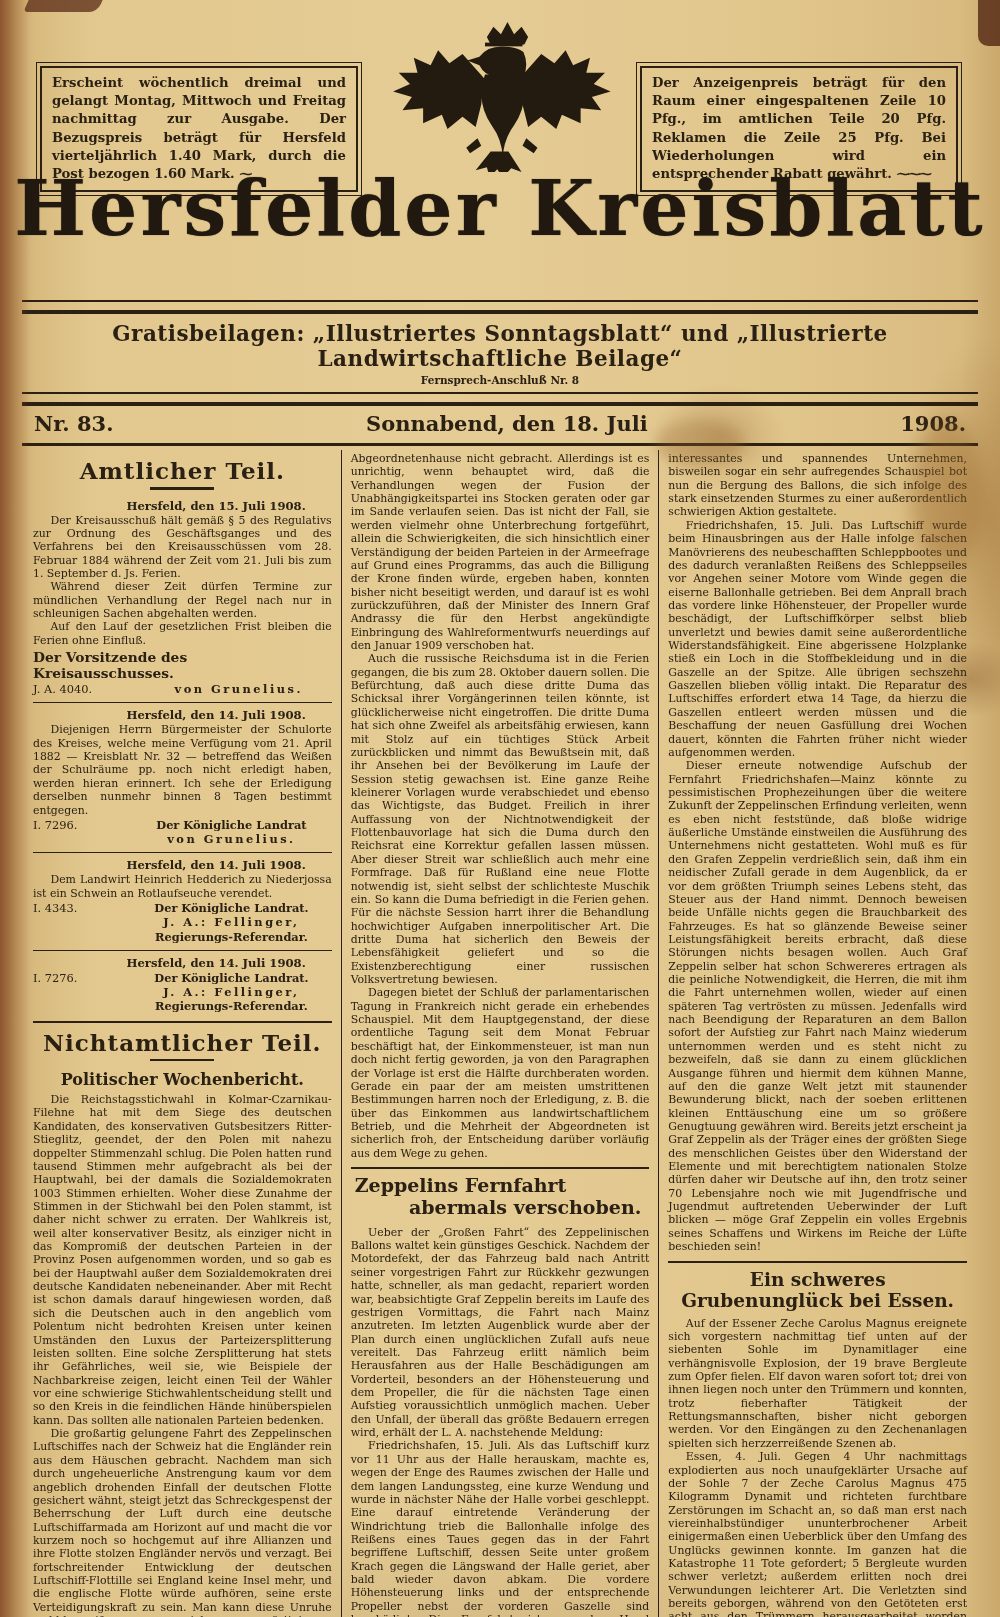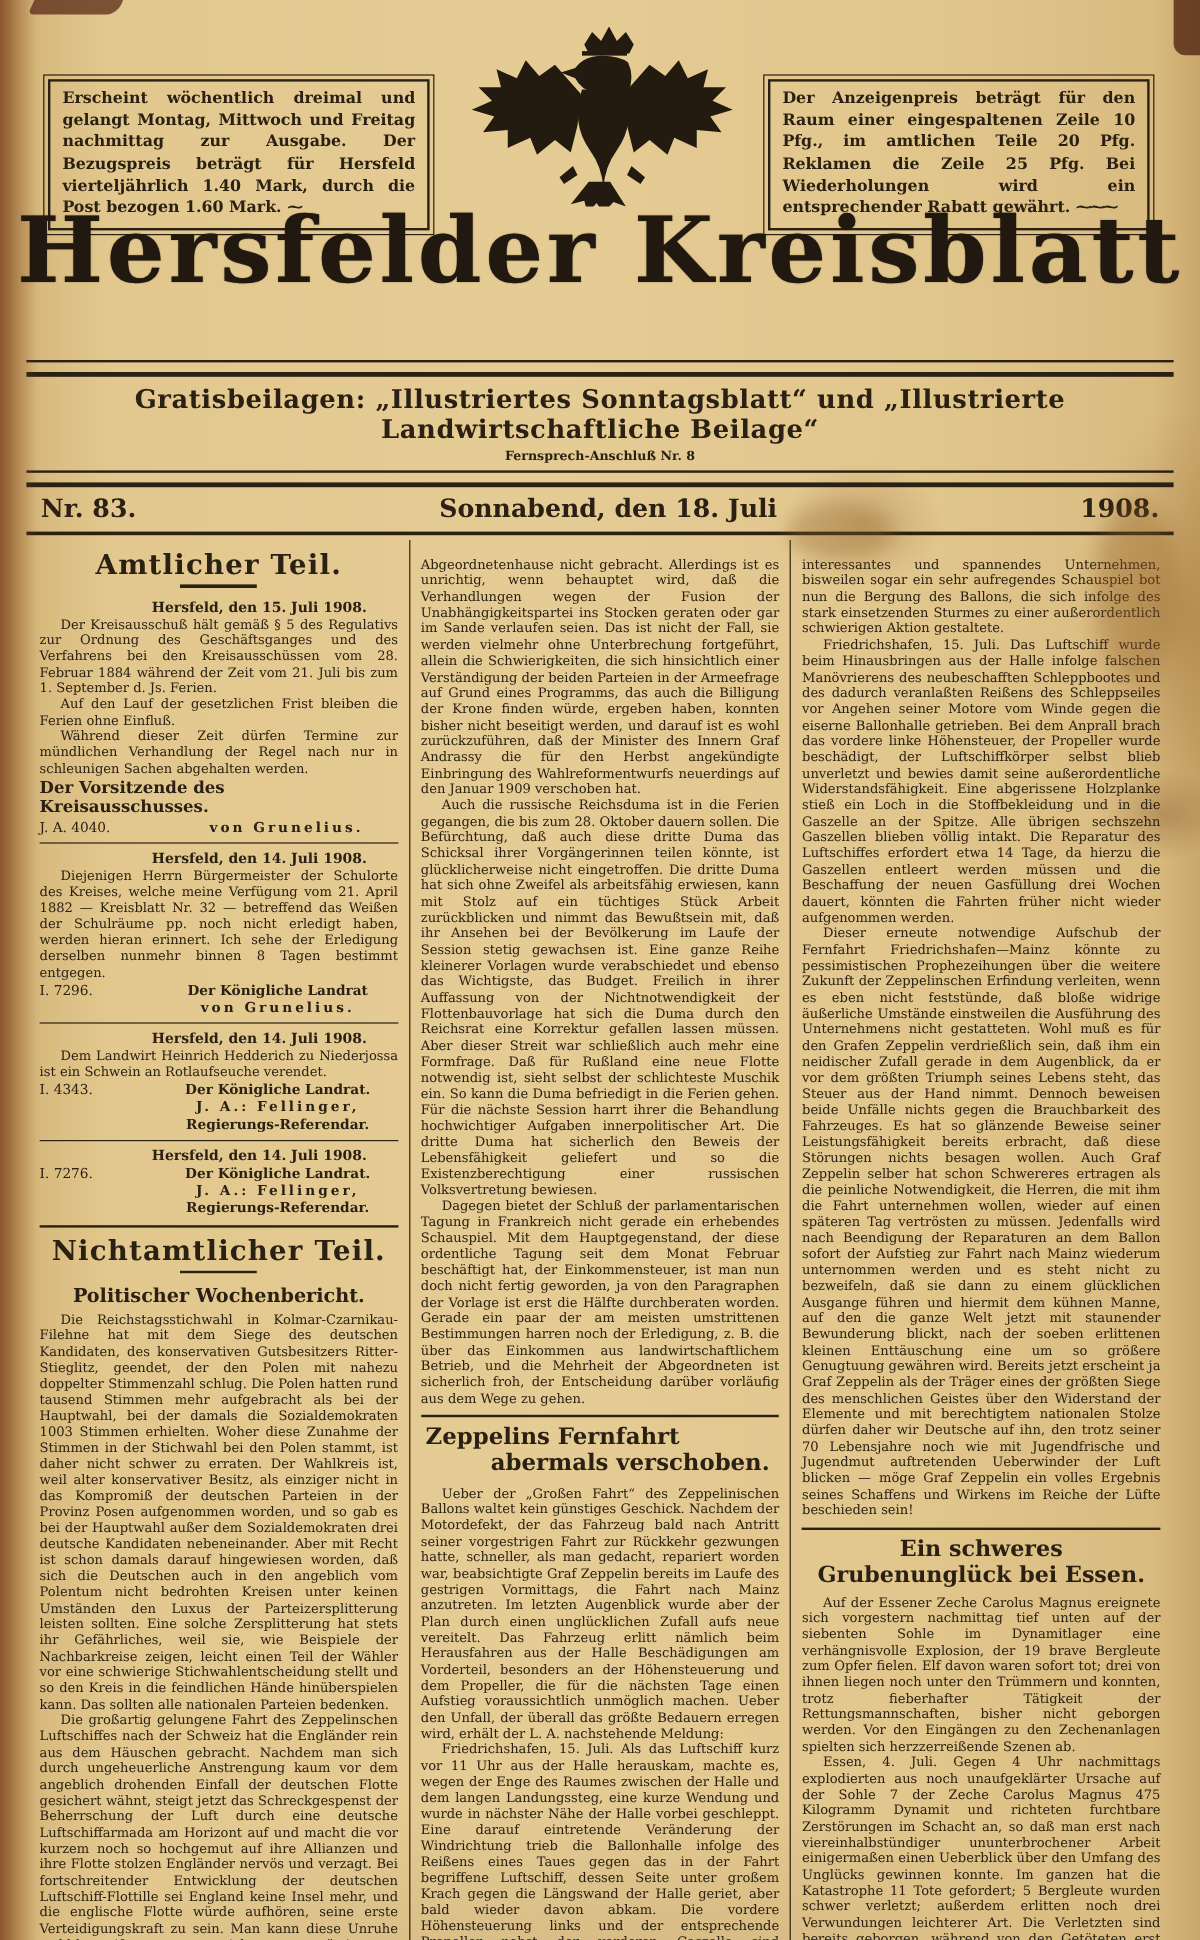--- a/index.html
+++ b/index.html
@@ -42,21 +42,21 @@
 
   .h1{font-size:23px;font-weight:bold;text-align:center;letter-spacing:1px;margin:5px 0 3px;}
   .h1rule{width:64px;height:2.5px;background:#2a2013;margin:3px auto 9px;}
   .h2{font-size:16px;font-weight:bold;text-align:center;margin:3px 0 4px;}
   .h2big{font-size:18.5px;font-weight:bold;text-align:center;margin:4px 0 6px;}
   .h2split{font-size:19px;font-weight:bold;margin:6px 0 7px;line-height:1.15;}
   .h2split .l1{text-align:left;padding-left:4px;}
   .h2split .l2{text-align:right;padding-right:8px;}
   .dateline{text-align:right;padding-right:26px;font-size:11.6px;font-weight:bold;margin:2px 0 1px;}
   p.p{font-size:10.9px;line-height:1.225;text-align:justify;text-indent:1.6em;margin:0;}
-  p.p.cont{text-indent:0;margin-top:12px;}
+  p.p.cont{text-indent:0;}
   .sigc{text-align:left;font-weight:bold;font-size:13.8px;margin:2px 0 0;}
   .sig{display:flex;font-size:11.4px;margin:1px 0 2px;}
   .sig .sid{white-space:nowrap;}
   .sig .snames{flex:1;text-align:center;padding-left:18%;font-weight:bold;}
   .sig .snames div{line-height:1.25;}
   .sig .snames .sp{letter-spacing:2.5px;}
   .rule{border-top:1.5px solid #2a2013;margin:6px 0 5px;}
   .rulethick{border-top:2.5px solid #2a2013;margin:7px 0 6px;}
 </style>
 </head>
@@ -101,22 +101,22 @@
     <span>1908.</span>
   </div>
   <div class="rule-single"></div>
 
   <div class="cols" id="columns">
       <div class="col">
         <div class="h1">Amtlicher Teil.</div>
         <div class="h1rule"></div>
         <div class="dateline">Hersfeld, den 15. Juli 1908.</div>
         <p class="p">Der Kreisausschuß hält gemäß § 5 des Regulativs zur Ordnung des Geschäftsganges und des Verfahrens bei den Kreisausschüssen vom 28. Februar 1884 während der Zeit vom 21. Juli bis zum 1. September d. Js. Ferien.</p>
+        <p class="p">Während dieser Zeit dürfen Termine zur mündlichen Verhandlung der Regel nach nur in schleunigen Sachen abgehalten werden.</p>
         <p class="p">Auf den Lauf der gesetzlichen Frist bleiben die Ferien ohne Einfluß.</p>
-        <p class="p">Während dieser Zeit dürfen Termine zur mündlichen Verhandlung der Regel nach nur in schleunigen Sachen abgehalten werden.</p>
         <div class="sigc">Der Vorsitzende des Kreisausschusses.</div>
         <div class="sig">
           <span class="sid">J. A. 4040.</span>
           <span class="snames">
             <div class="sp">von Grunelius.</div>
           </span>
         </div>
         <div class="rule"></div>
         <div class="dateline">Hersfeld, den 14. Juli 1908.</div>
         <p class="p">Diejenigen Herrn Bürgermeister der Schulorte des Kreises, welche meine Verfügung vom 21. April 1882 — Kreisblatt Nr. 32 — betreffend das Weißen der Schulräume pp. noch nicht erledigt haben, werden hieran erinnert. Ich sehe der Erledigung derselben nunmehr binnen 8 Tagen bestimmt entgegen.</p>

